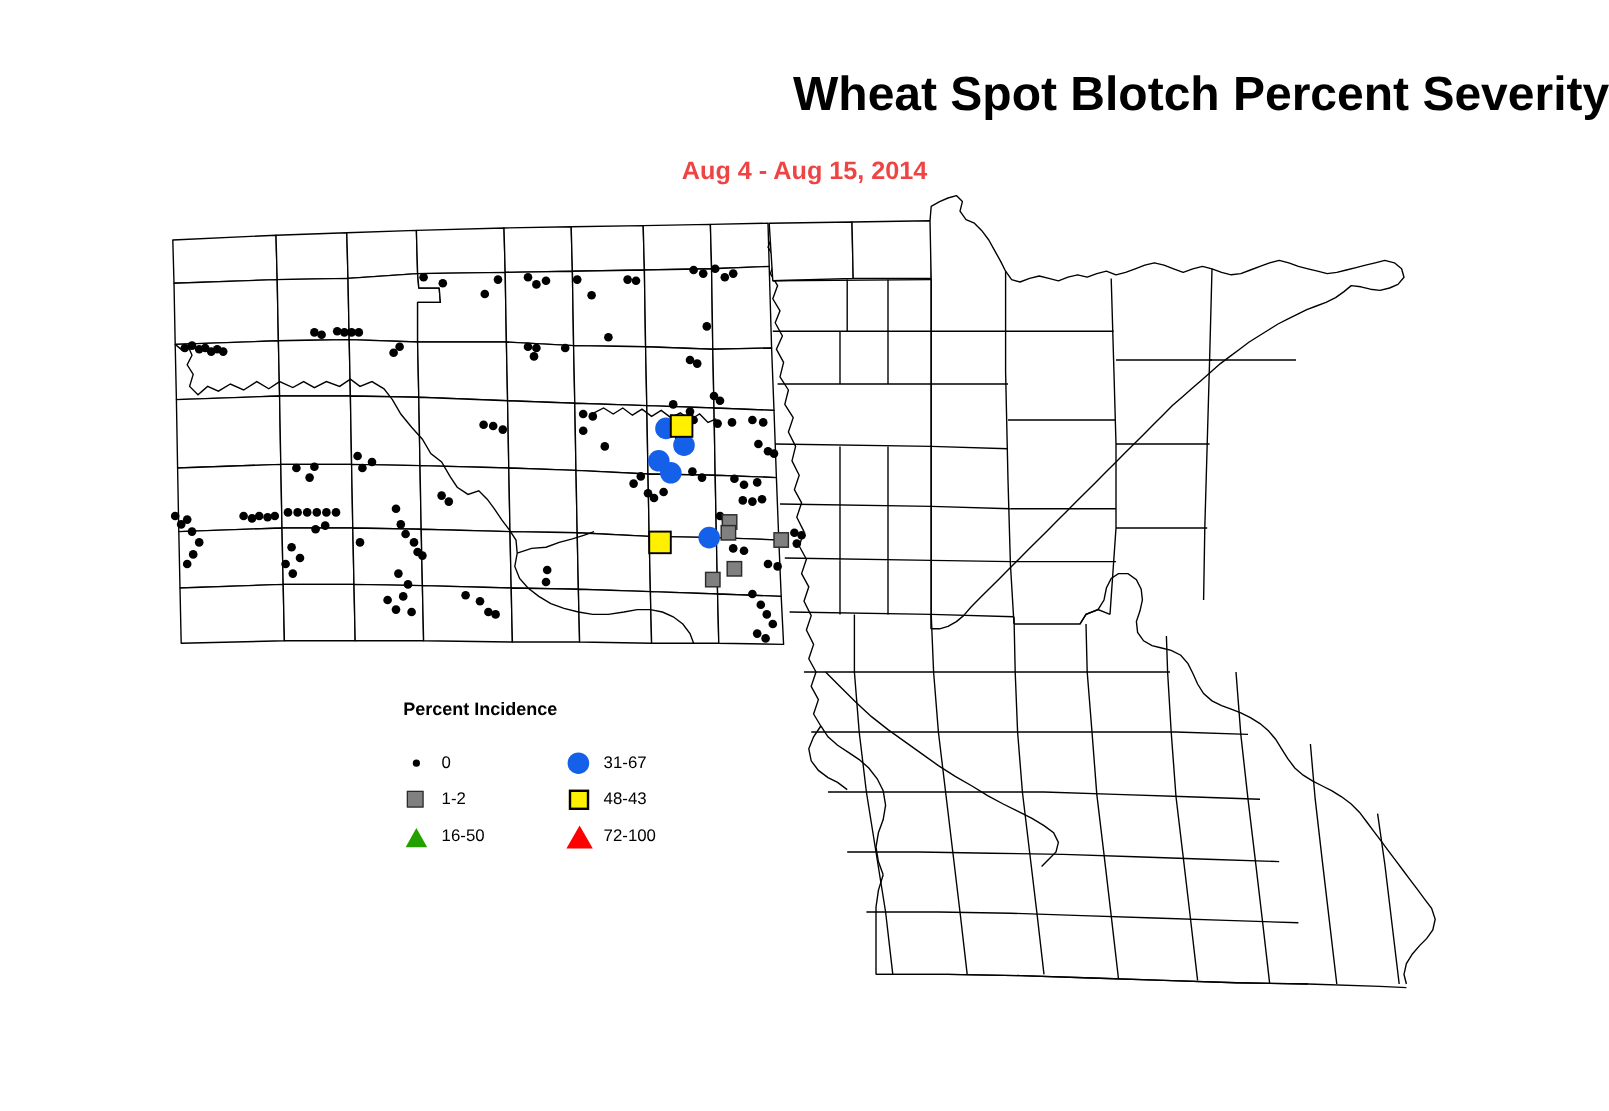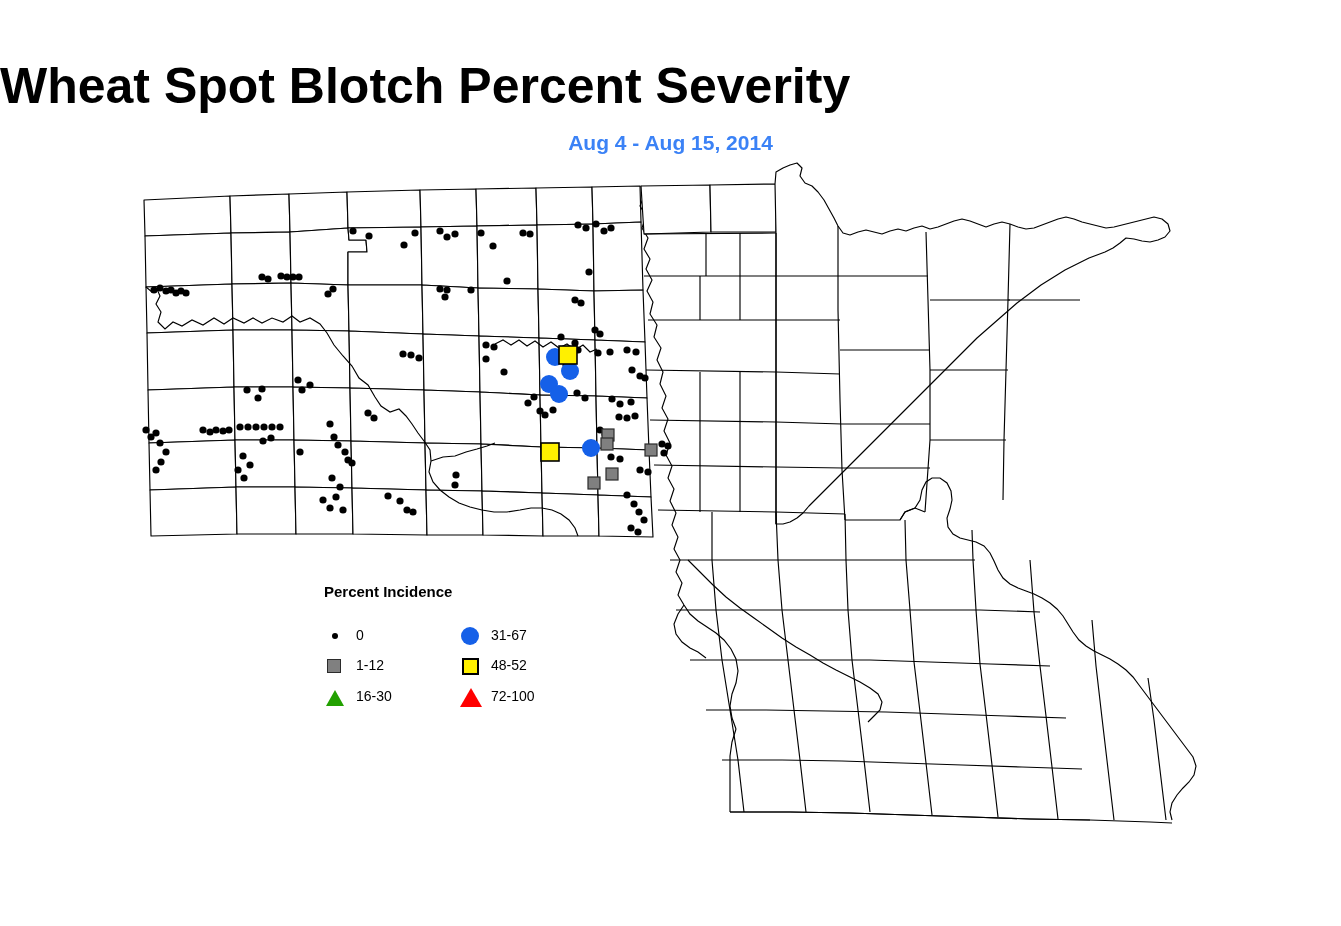--- a/index.html
+++ b/index.html
@@ -3,37 +3,37 @@
 <meta charset="utf-8">
 <style>
   html,body{margin:0;padding:0;}
   body{
     width:1341px;height:926px;background:#ffffff;
     font-family:"Liberation Sans", sans-serif;
     overflow:hidden;position:relative;
   }
   #page{position:relative;width:1341px;height:926px;}
   .title{
-    position:absolute;left:0;top:57px;width:1341px;text-align:left;
-    font-size:50px;font-weight:bold;color:#000;letter-spacing:0px;
+    position:absolute;left:0;top:57px;width:1341px;text-align:right;
+    font-size:40px;font-weight:bold;color:#000;letter-spacing:0px;
   }
   .subtitle{
     position:absolute;left:0;top:131px;width:1341px;text-align:center;
-    font-size:21px;font-weight:bold;color:#3b82f6;
+    font-size:21px;font-weight:bold;color:#ef4444;
   }
   #mapwrap{position:absolute;left:0;top:0;width:1341px;height:926px;}
   svg{display:block;}
   .county{fill:#ffffff;stroke:#000000;stroke-width:1.15;stroke-linejoin:round;}
   .riverline{fill:none;stroke:#000000;stroke-width:1.15;}
   .dot0{fill:#000000;}
   .sq1{fill:#808080;stroke:#2b2b2b;stroke-width:1.2;}
   .cir31{fill:#1560E8;}
   .sq48{fill:#FFF000;stroke:#000000;stroke-width:1.6;}
 
-  .legend{position:absolute;left:324px;top:583px;width:260px;height:130px;}
+  .legend{position:absolute;left:336px;top:583px;width:260px;height:130px;}
   .legend-title{
     position:absolute;left:0;top:0;font-size:15px;font-weight:bold;color:#000;
     white-space:nowrap;
   }
   .legend-row{position:absolute;height:26px;}
   .legend-key{
     position:absolute;left:0;top:0;width:26px;height:26px;
   }
   .legend-label{
     position:absolute;left:32px;top:4px;font-size:14px;color:#000;white-space:nowrap;
@@ -375,40 +375,40 @@
     <div class="legend-row" style="left:0px;top:40px;">
       <span class="legend-key">
           <i class="k-dot"></i>
         </span>
       <span class="legend-label">0</span>
     </div>
     <div class="legend-row" style="left:0px;top:70px;">
       <span class="legend-key">
           <i class="k-sqgray"></i>
         </span>
-      <span class="legend-label">1-12</span>
+      <span class="legend-label">1-2</span>
     </div>
     <div class="legend-row" style="left:0px;top:101px;">
       <span class="legend-key">
           <i class="k-trigreen"></i>
         </span>
-      <span class="legend-label">16-30</span>
+      <span class="legend-label">16-50</span>
     </div>
 
     <div class="legend-row" style="left:135px;top:40px;">
       <span class="legend-key">
           <i class="k-cirblue"></i>
         </span>
       <span class="legend-label">31-67</span>
     </div>
     <div class="legend-row" style="left:135px;top:70px;">
       <span class="legend-key">
           <i class="k-sqyellow"></i>
         </span>
-      <span class="legend-label">48-52</span>
+      <span class="legend-label">48-43</span>
     </div>
     <div class="legend-row" style="left:135px;top:101px;">
       <span class="legend-key">
           <i class="k-trired"></i>
         </span>
       <span class="legend-label">72-100</span>
     </div>
   </div>
 
 </div>

